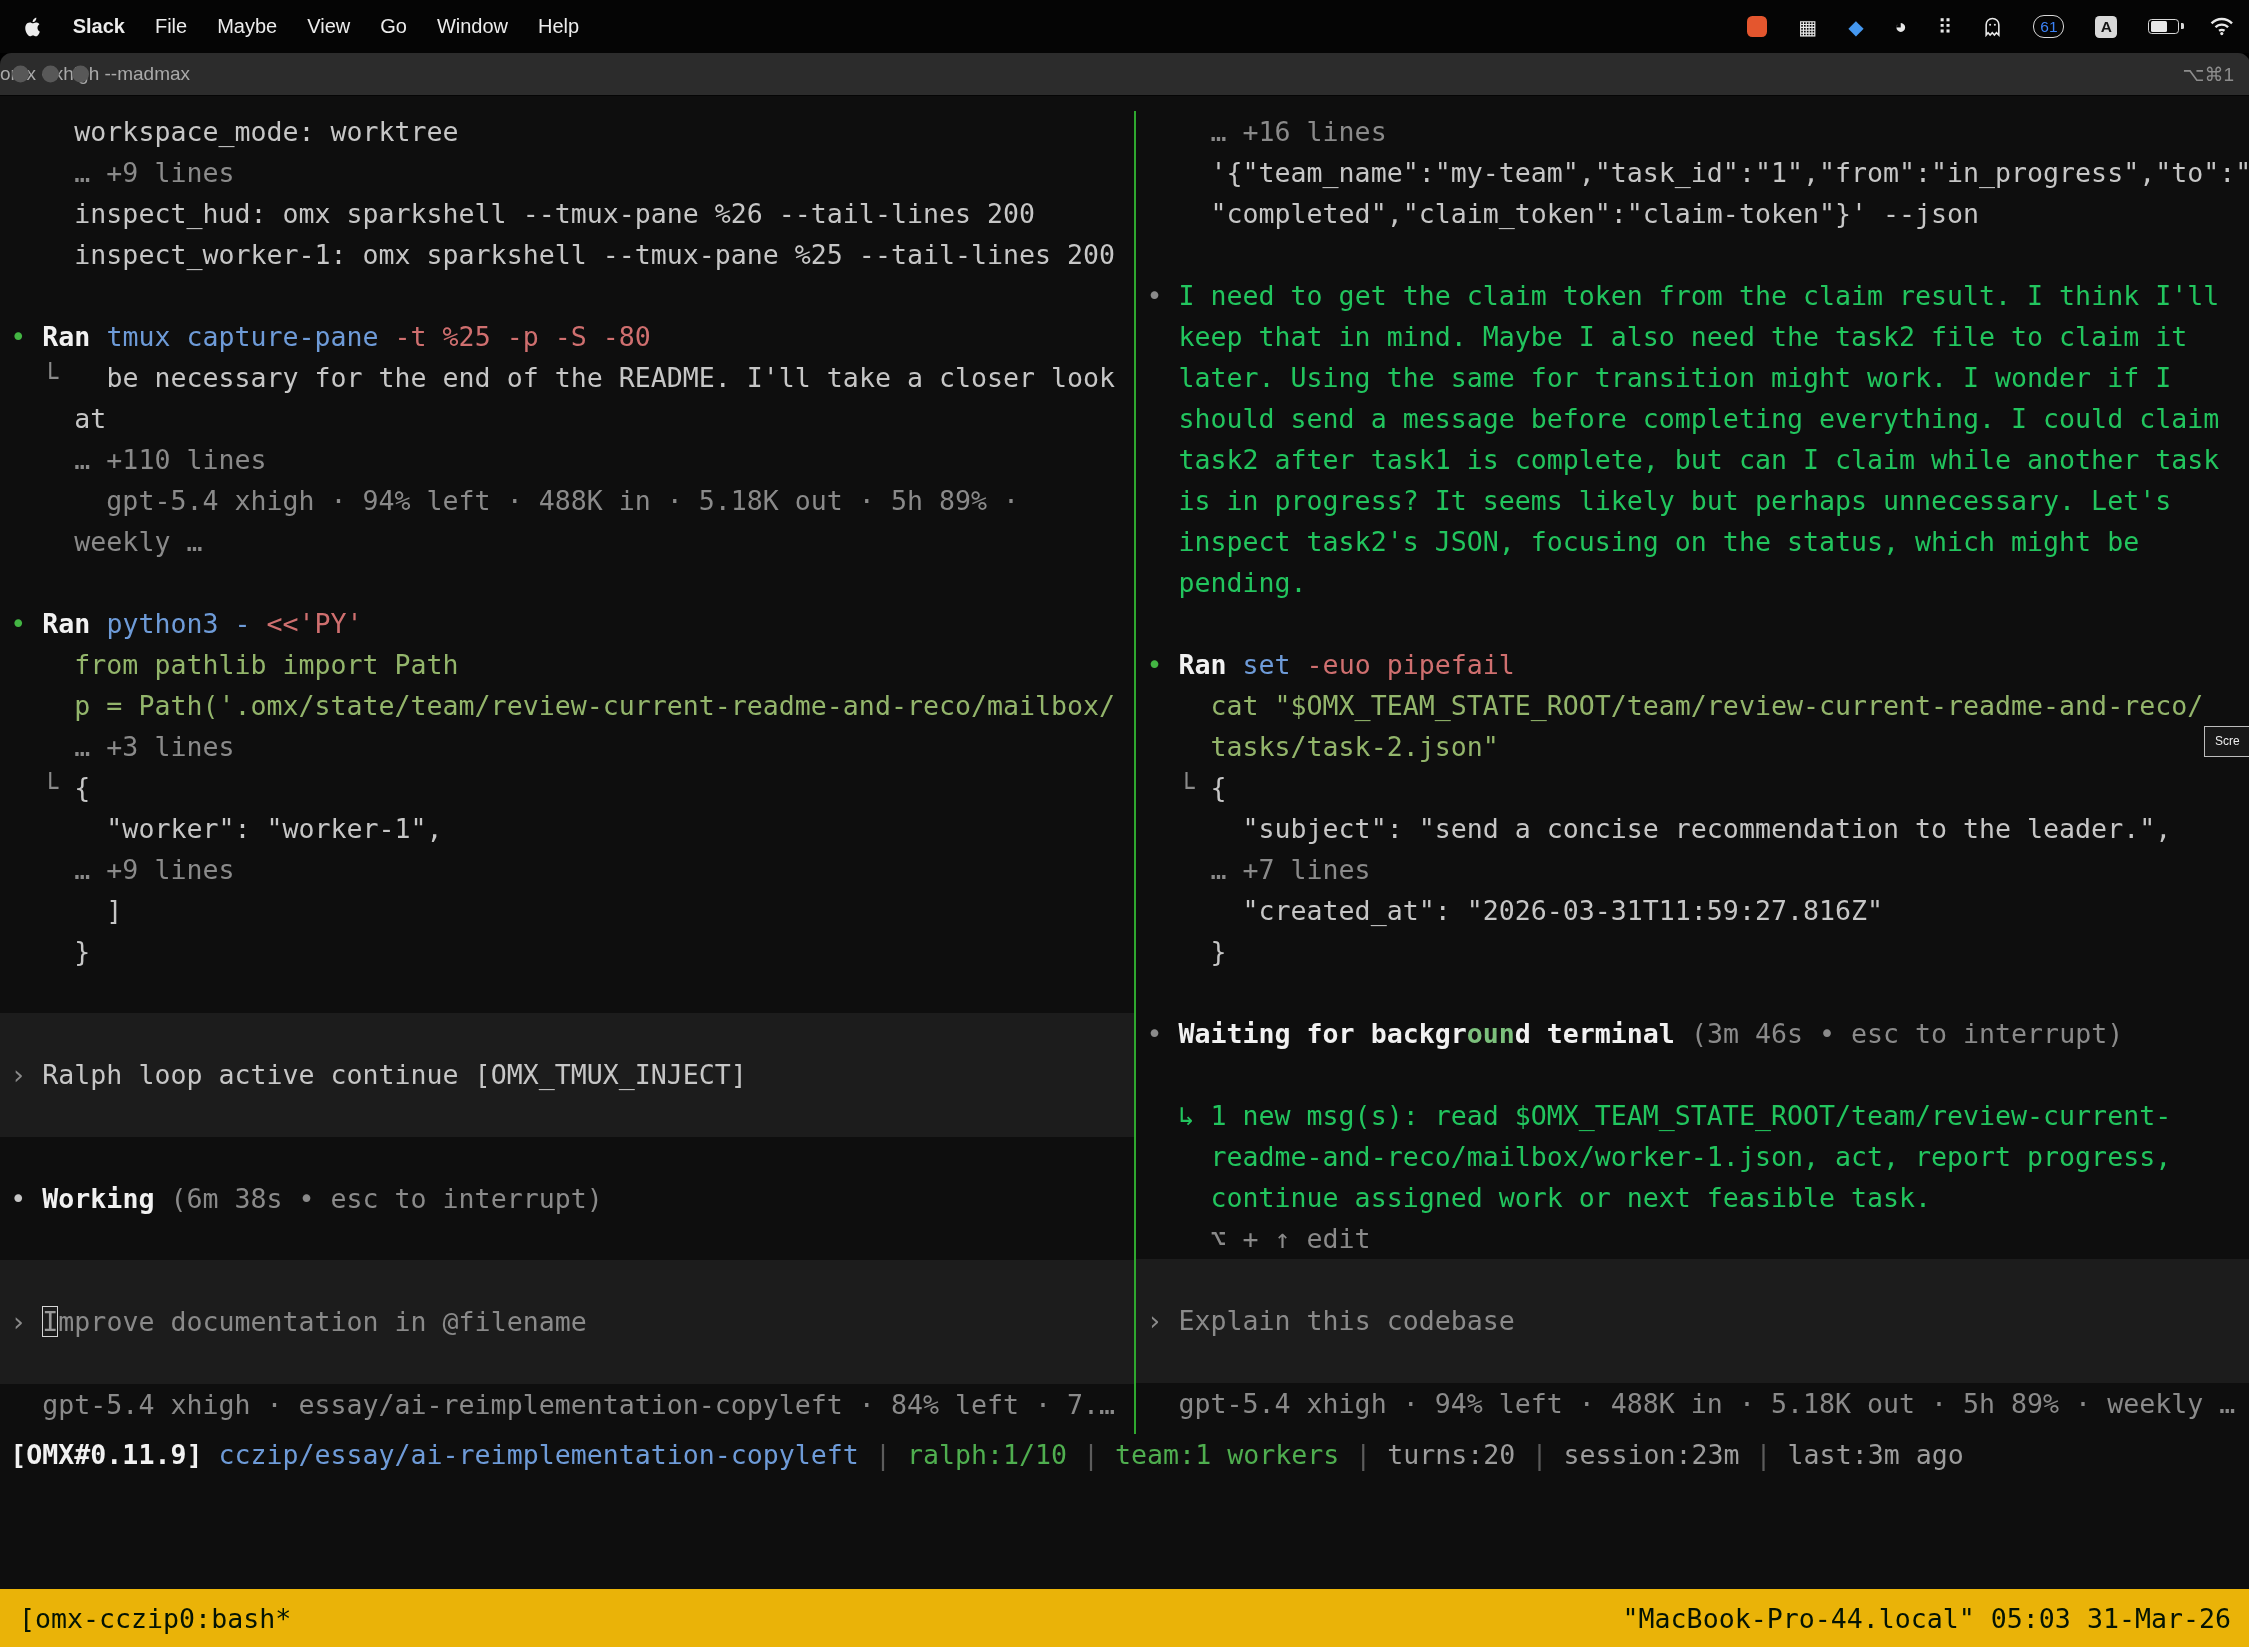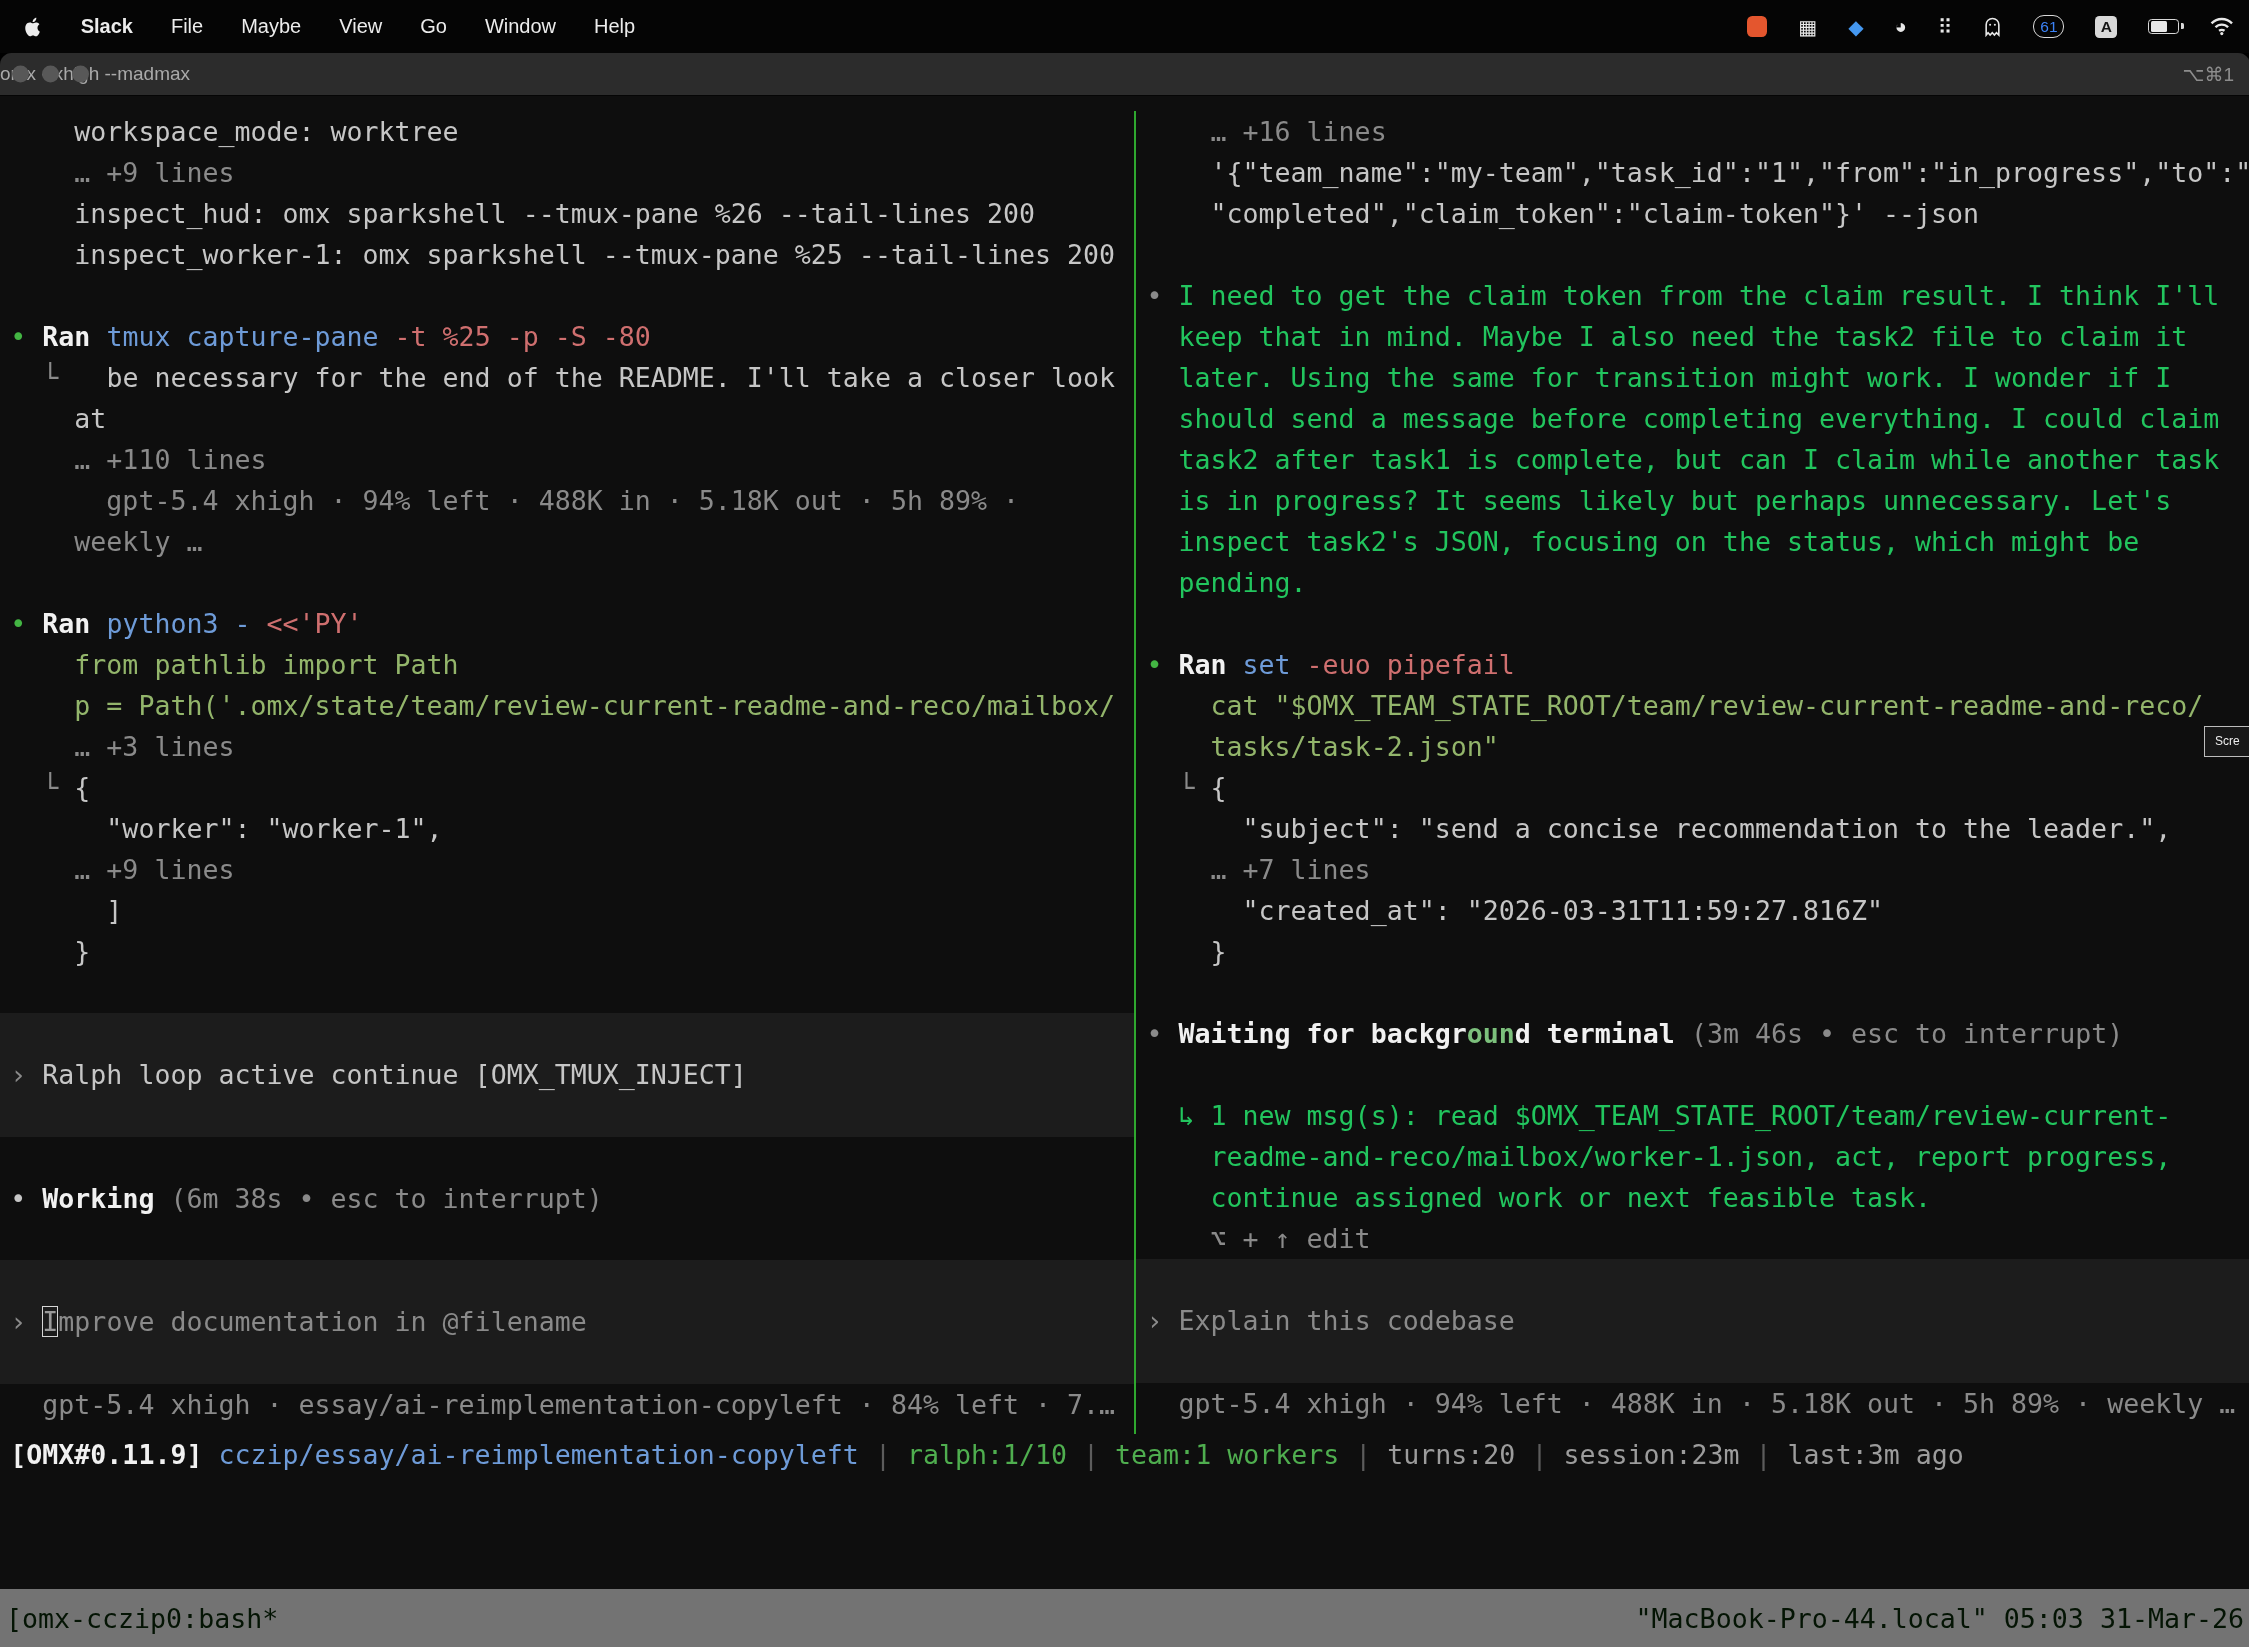--- a/index.html
+++ b/index.html
@@ -2,21 +2,21 @@
 <html style="font-size:11.8px"><head>
 <meta charset="utf-8">
 <style>
   *{margin:0;padding:0;box-sizing:border-box}
   html,body{width:2250px;height:1648px;background:#000;overflow:hidden}
   body{font-family:"Liberation Sans",sans-serif;position:relative}
 
   
   .menubar{position:absolute;top:0;left:0;width:2250px;height:53px;background:#050505;color:#ececec;
     display:flex;align-items:center;justify-content:space-between;font-size:20px;z-index:10}
-  .mb-left{display:flex;align-items:center;gap:38px;padding-left:25px}
+  .mb-left{display:flex;align-items:center;gap:30px;padding-left:25px}
   .mb-app{font-weight:700}
   .mb-item{cursor:default}
   .mb-right{display:flex;align-items:center;gap:31px;padding-right:16px}
   .mb-ic{font-size:20px;color:#e8e8e8;display:inline-flex;align-items:center}
   .blue-ic{color:#4598f0}
   .rec{width:20.7px;height:20.7px;border-radius:5.2px;background:#e4562e;display:inline-block}
   .badge{border:1.5px solid #d9d9d9;border-radius:11px;font-size:15.5px;padding:1.5px 5.9px;color:#3b82f6}
   .inputsrc{width:22px;height:22px;background:#d9d9d9;color:#151515;border-radius:4.4px;
     display:flex;align-items:center;justify-content:center;font-weight:700;font-size:15.5px}
   .batt{width:31px;height:15.5px;border:1.5px solid #d8d8d8;border-radius:3.7px;position:relative;display:inline-block}
@@ -54,23 +54,23 @@
   .seg.shim{color:#7cc07c;font-weight:700}
   .seg.cur{outline:1.5px solid #d6d6d6;outline-offset:-1.5px;color:#9a9a9a}
   .seg.sep{color:#5c5c5c}
   .seg.gray{color:#9c9c9c}
   .seg.green2{color:#4fae4f}
 
   .statusline{font-family:"DejaVu Sans Mono",monospace;font-size:26.6px;line-height:41px;
     white-space:pre;padding:0 10.3px}
 
   
-  .tmuxbar{position:absolute;left:0;bottom:0;width:100%;height:58px;background:#737373;color:#041404;
+  .tmuxbar{position:absolute;left:0;bottom:0;width:100%;height:58px;background:#eab308;color:#041404;
     font-family:"DejaVu Sans Mono",monospace;font-size:26.6px;display:flex;align-items:center;
-    justify-content:space-between;padding:0 6px;white-space:pre}
+    justify-content:space-between;padding:0 19px;white-space:pre}
 
   .tooltip{position:absolute;top:726px;right:0;background:#181818;border:1.5px solid #bdbdbd;border-right:none;
     color:#ededed;font-size:12px;padding:7.4px 10.3px;z-index:8;font-family:"Liberation Sans",sans-serif}
 </style>
 </head>
 <body>
 
 <div class="menubar">
   <div class="mb-left">
     <span class="mb-ic">

